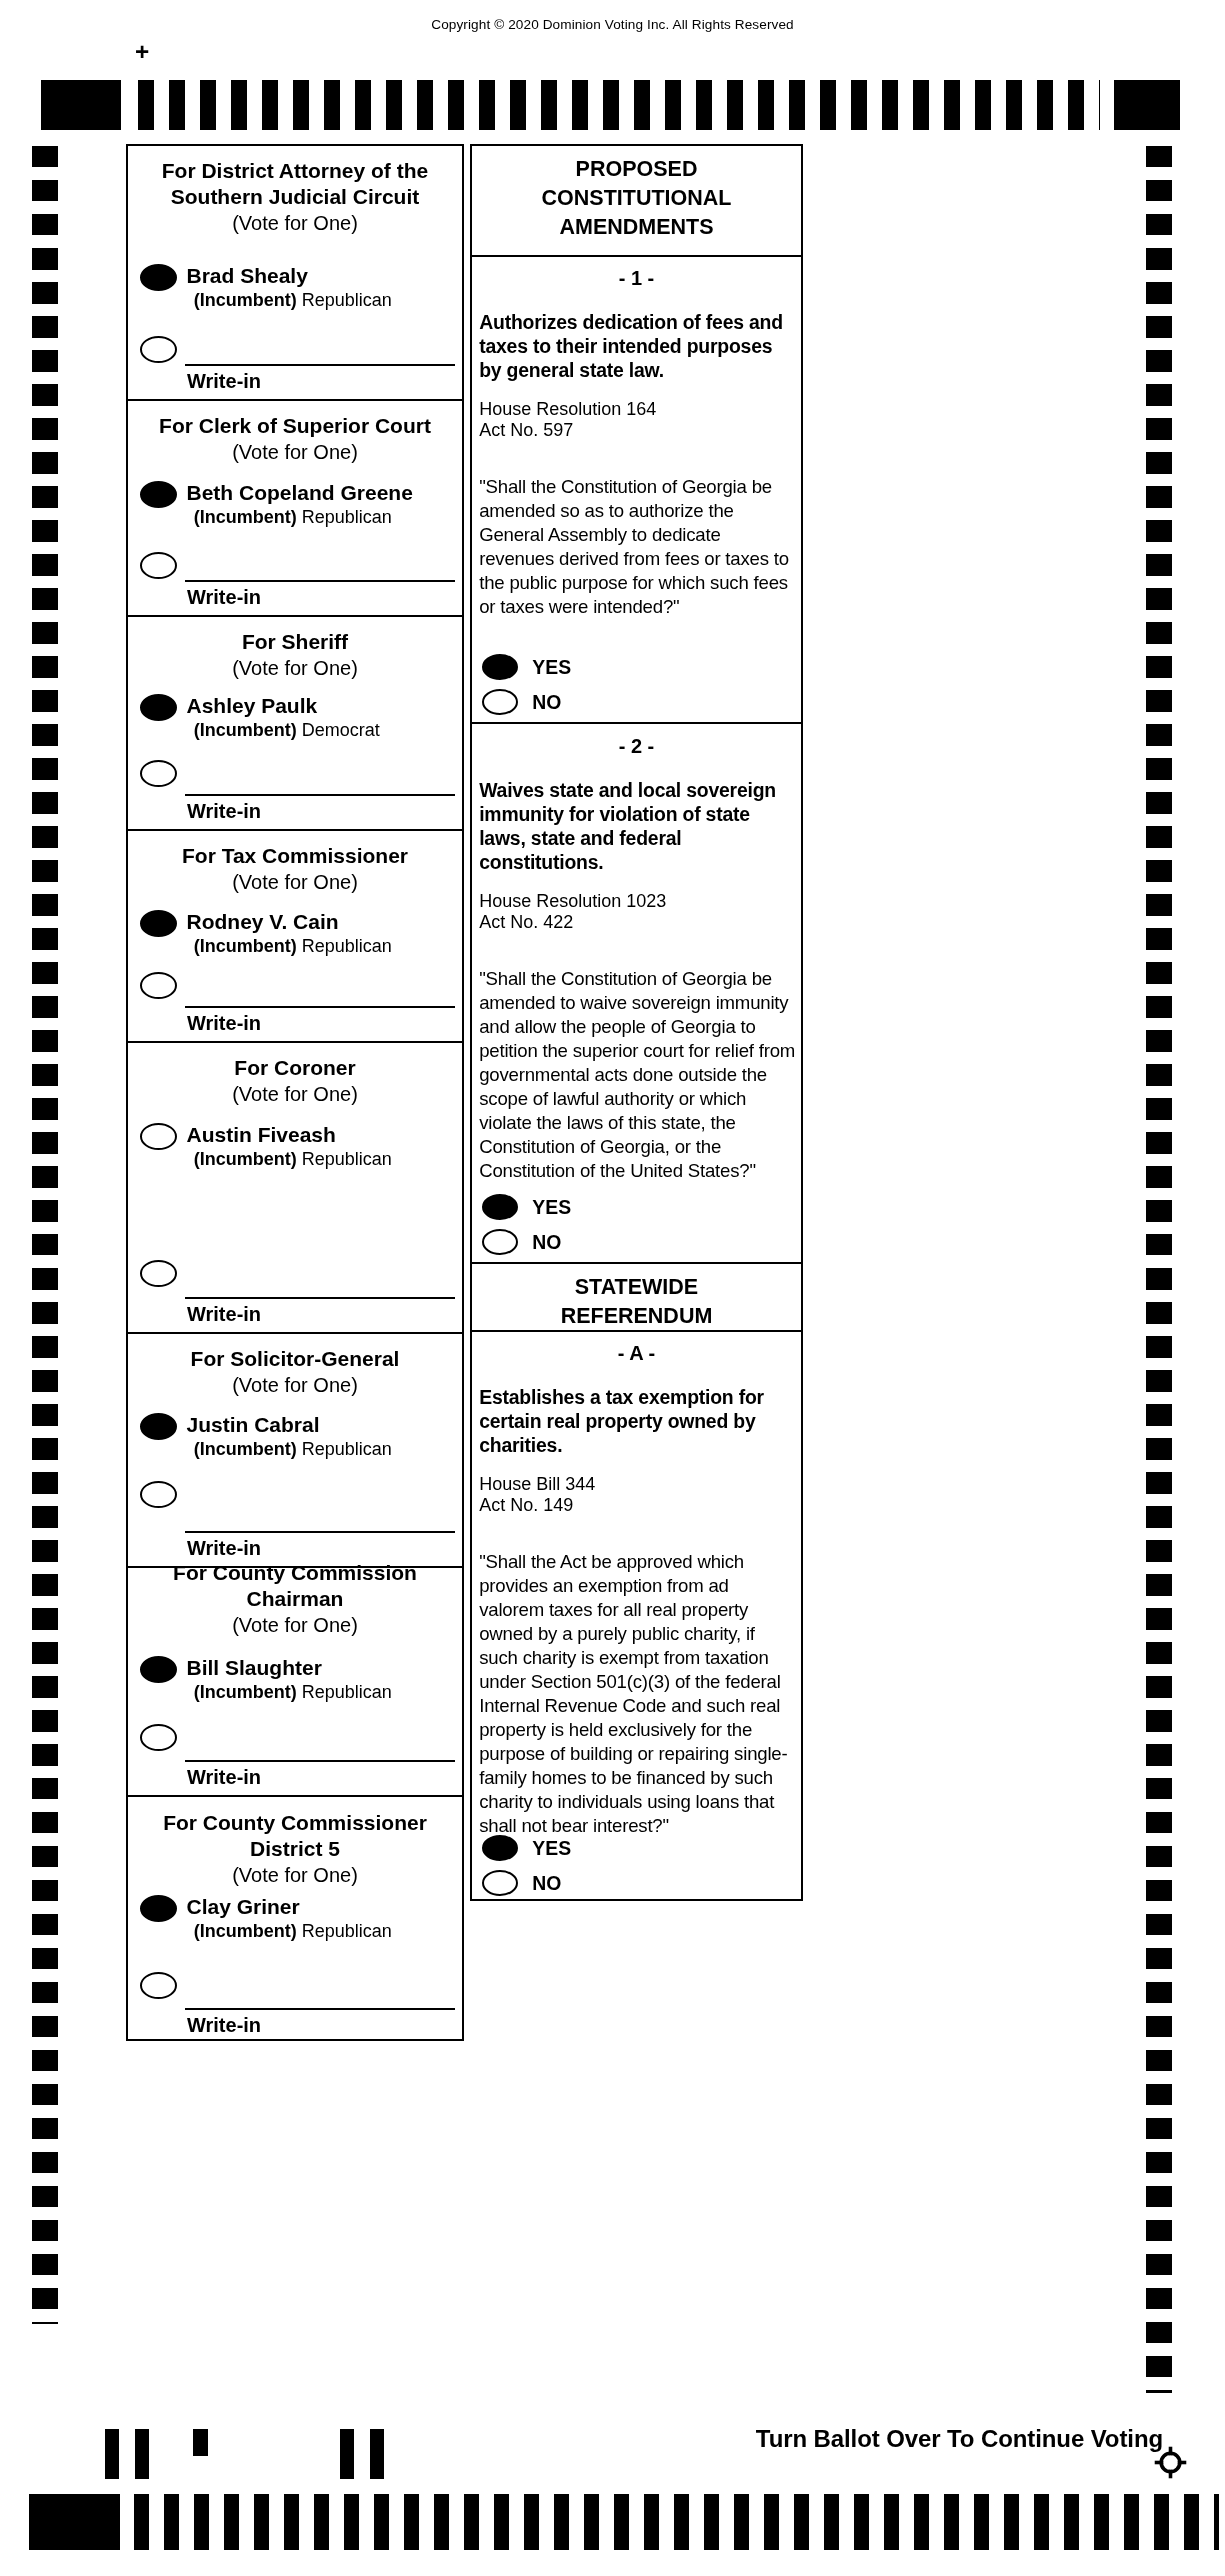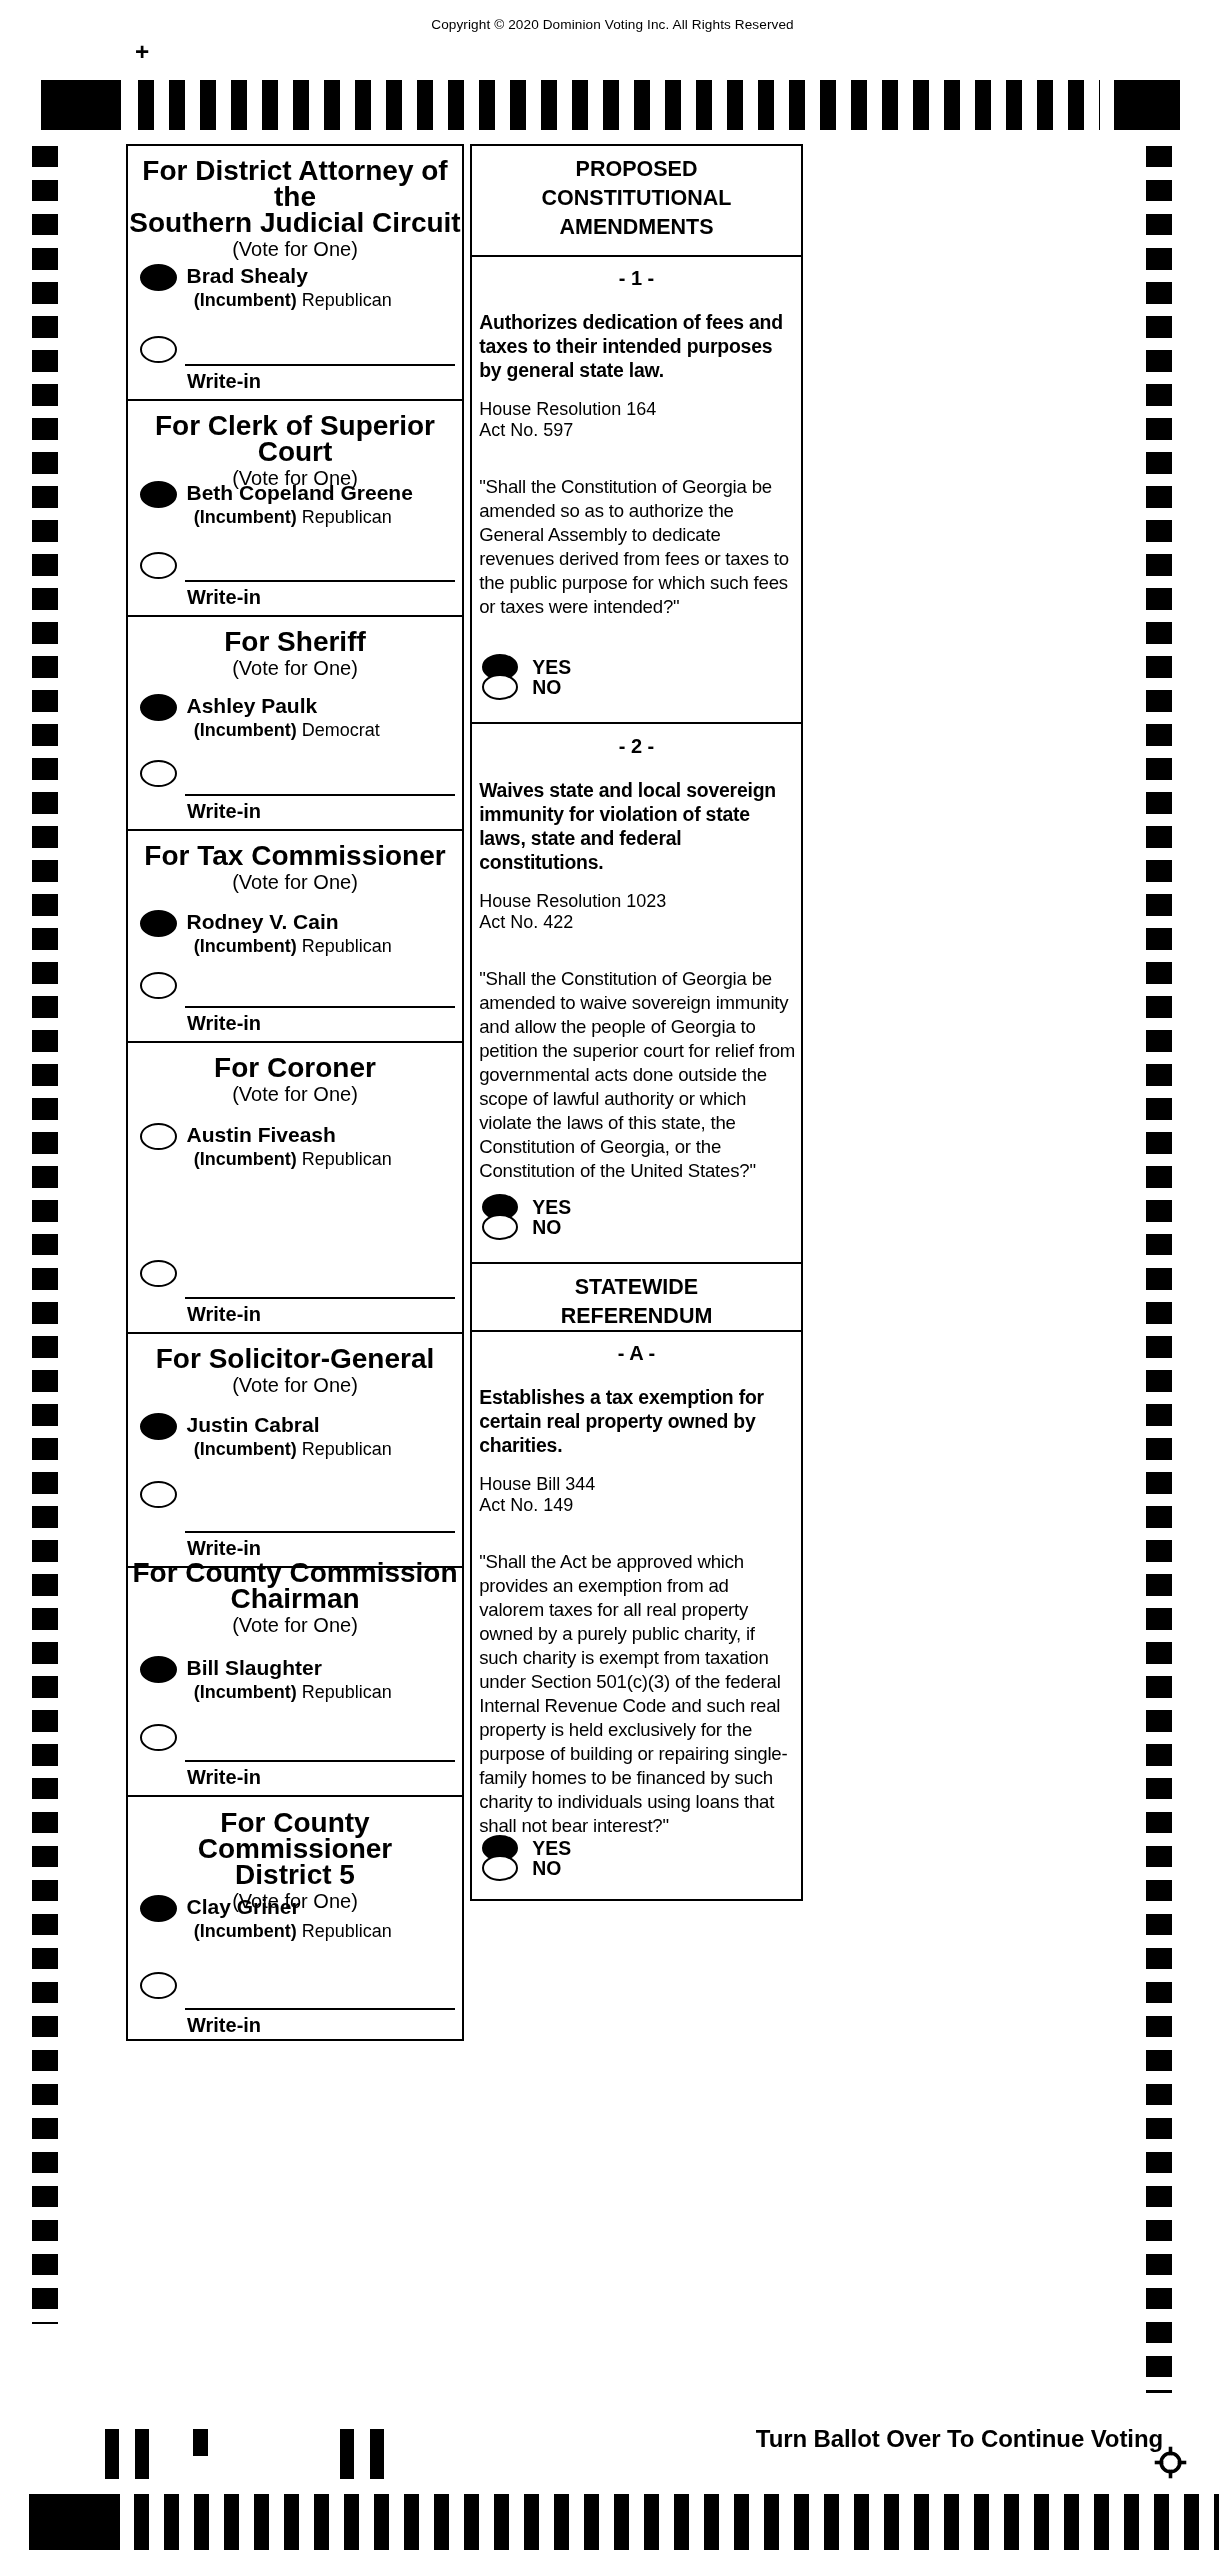--- a/index.html
+++ b/index.html
@@ -25,21 +25,21 @@
   
   .lbox{position:absolute;left:126px;top:144px;width:338px;height:1897px;
         border:2.2px solid #000;box-sizing:border-box;}
   .rbox{position:absolute;left:470px;top:144px;width:333px;height:1757px;
         border:2.2px solid #000;box-sizing:border-box;}
 
   section{position:absolute;left:0;width:100%;box-sizing:border-box;overflow:visible;}
   .divider{border-bottom:2.2px solid #000;}
 
   
-  .race-title{padding-top:11.5px;text-align:center;font-weight:700;font-size:28px;line-height:26px;}
+  .race-title{padding-top:11.5px;text-align:center;font-weight:700;font-size:21px;line-height:26px;}
   .vote-for{text-align:center;font-size:20px;line-height:24.4px;margin-top:1.4px;}
   .cand-row{position:absolute;left:12.2px;right:5.7px;display:flex;align-items:flex-start;}
   .oval{display:inline-block;width:37px;height:27px;border:2.2px solid #000;border-radius:50%;
         box-sizing:border-box;flex:none;background:#fff;}
   .oval.filled{background:#000;}
   .cand-text{margin-left:9.3px;}
   .cand-name{font-weight:700;font-size:21px;line-height:24.4px;}
   .cand-party{font-size:18px;line-height:21.5px;margin-left:7.2px;margin-top:1.4px;}
   .party-prefix{font-weight:700;}
   .write-line{position:absolute;left:57px;right:7.2px;bottom:33px;border-bottom:2.2px solid #000;}
@@ -48,21 +48,21 @@
   
   .m-head{text-align:center;font-weight:700;font-size:21.5px;line-height:29px;padding-top:8.6px;}
   .m-num{text-align:center;font-weight:700;font-size:20px;margin-top:10px;}
   .m-sum{font-weight:700;font-size:19.4px;line-height:24px;margin:20px 5.7px 0 7.2px;letter-spacing:-0.2px;}
   .m-ref{font-size:18px;line-height:21px;margin:17px 5.7px 0 7.2px;}
   .m-q{font-size:18.6px;line-height:24px;margin:34px 4.3px 0 7.2px;letter-spacing:-0.2px;}
   .yn-row{position:absolute;left:10px;display:flex;align-items:center;}
   .yn-row .oval{width:36px;height:26px;}
   .yn-label{font-weight:700;font-size:19.4px;margin-left:14.3px;}
   .yn-yes{bottom:42px;}
-  .yn-no{bottom:22px;}
+  .yn-no{bottom:7px;}
 
   
   .code-bar{position:absolute;background:#000;}
   .code-num{position:absolute;left:383px;top:2439px;font-size:11.5px;font-weight:700;
             transform:rotate(90deg);transform-origin:left top;}
   .turn-notice{position:absolute;right:62px;top:2425px;font-weight:700;font-size:24px;letter-spacing:-0.1px;}
   .target{position:absolute;left:1154px;top:2446px;width:33px;height:33px;}
 </style>
 </head>
 <body>

